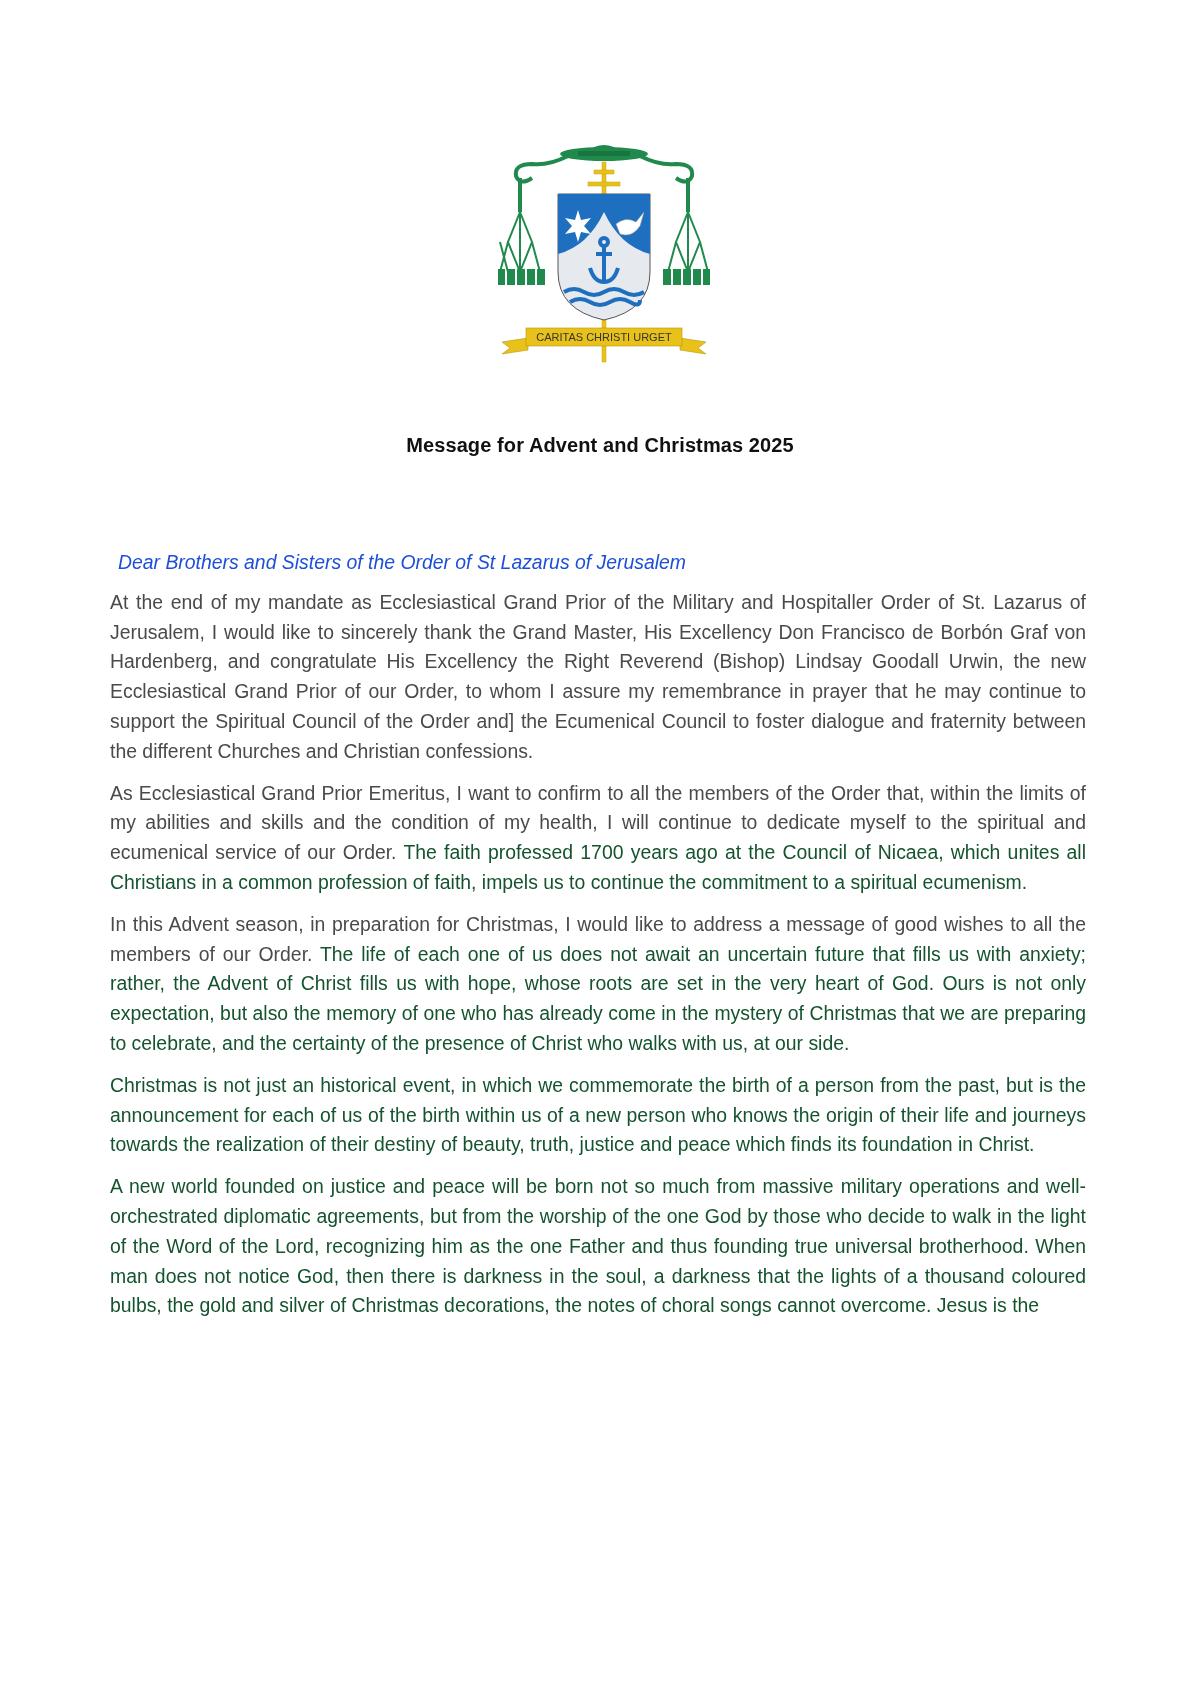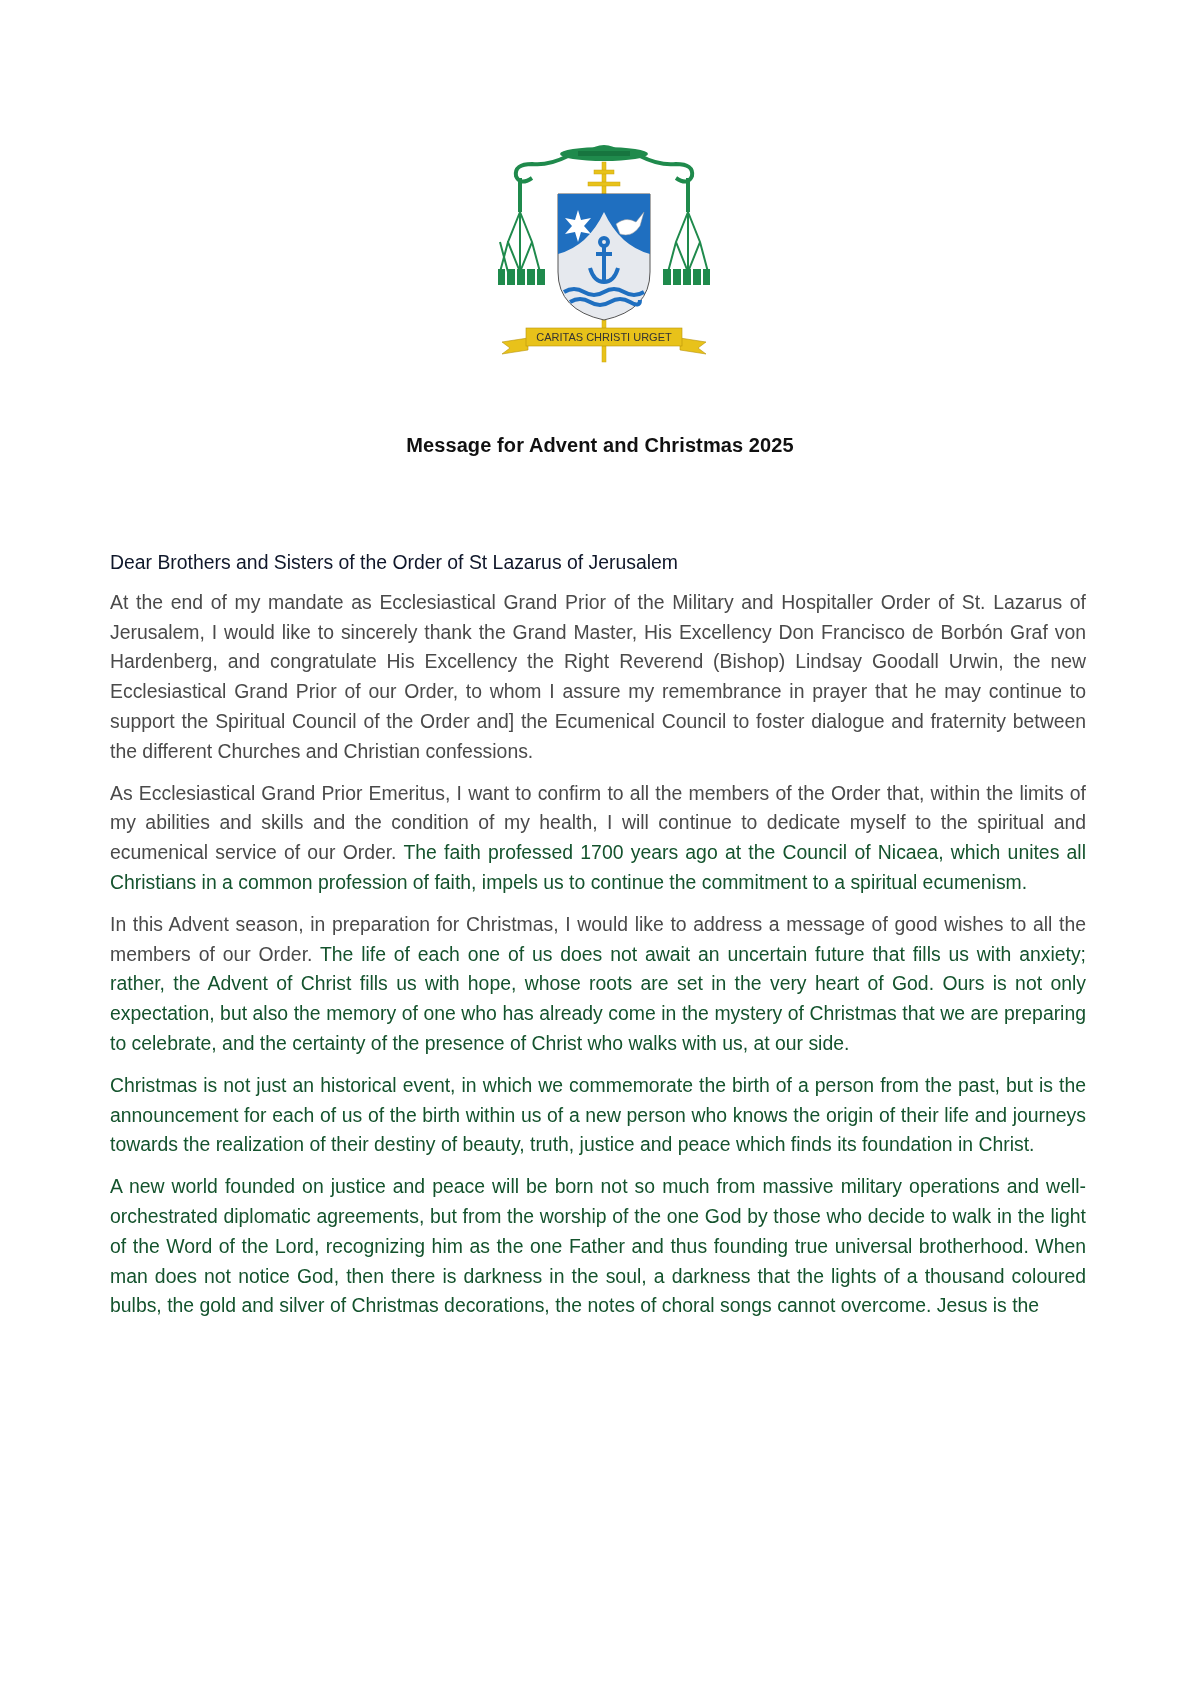--- a/index.html
+++ b/index.html
@@ -3,21 +3,21 @@
 <meta charset="utf-8">
 <style>
   html, body { margin: 0; padding: 0; background: #ffffff; }
   body { width: 1200px; height: 1697px; position: relative; overflow: hidden;
          font-family: "Liberation Sans", sans-serif; color: #111; }
   .crest { position: absolute; left: 498px; top: 142px; width: 212px; height: 228px; }
   .title { position: absolute; left: 0; width: 1200px; top: 434px; text-align: center;
            font-size: 20px; font-weight: bold; color: #111; letter-spacing: 0.1px; }
   .body-text { position: absolute; left: 110px; width: 988px; top: 548px; font-size: 19.4px;
                line-height: 29.8px; }
-  .salutation { margin: 0 0 10px 0; color: #0f172a; }
+  .salutation { font-style: italic; margin: 0 0 10px 8px; color: #1d4ed8; }
   .para { margin: 0 12px 12px 0; text-align: justify; }
   .gray { color: #4a4a4a; }
   .dark { color: #14532d; }
 </style>
 </head>
 <body>
 
 <svg class="crest" viewBox="0 0 212 228" xmlns="http://www.w3.org/2000/svg">
   <g>
     <ellipse cx="106" cy="12" rx="44" ry="7" fill="#1f8a4c"></ellipse>

